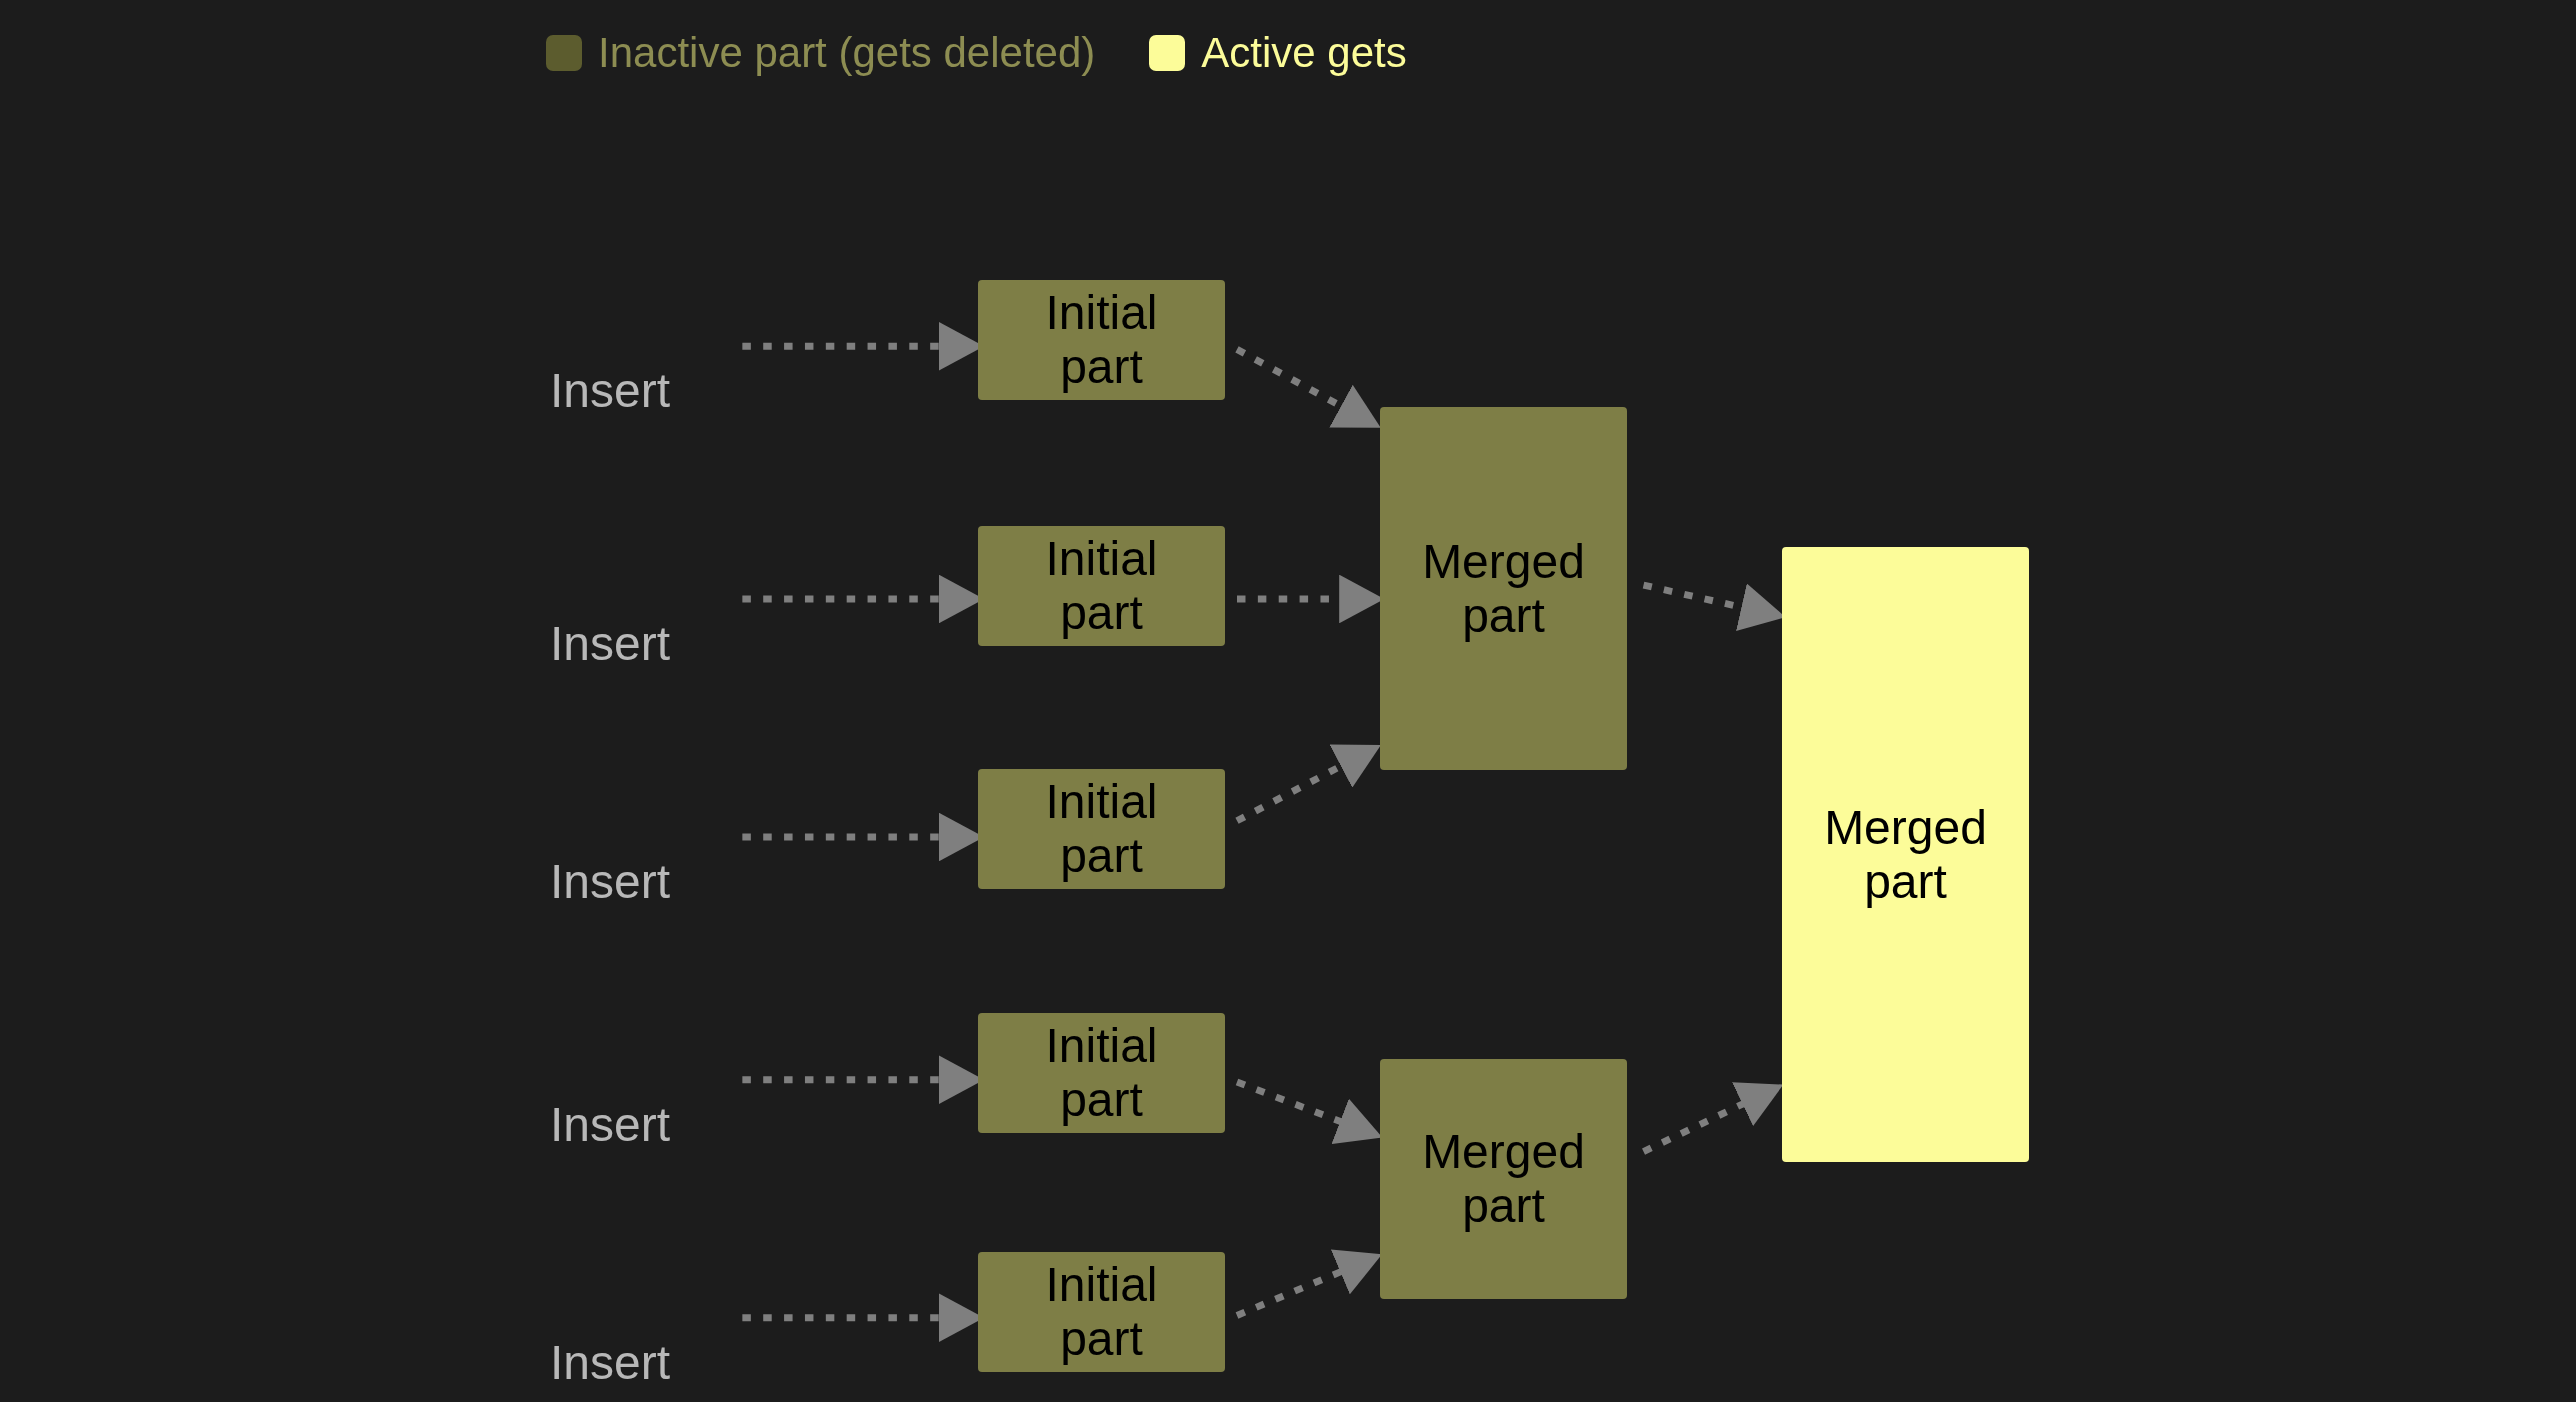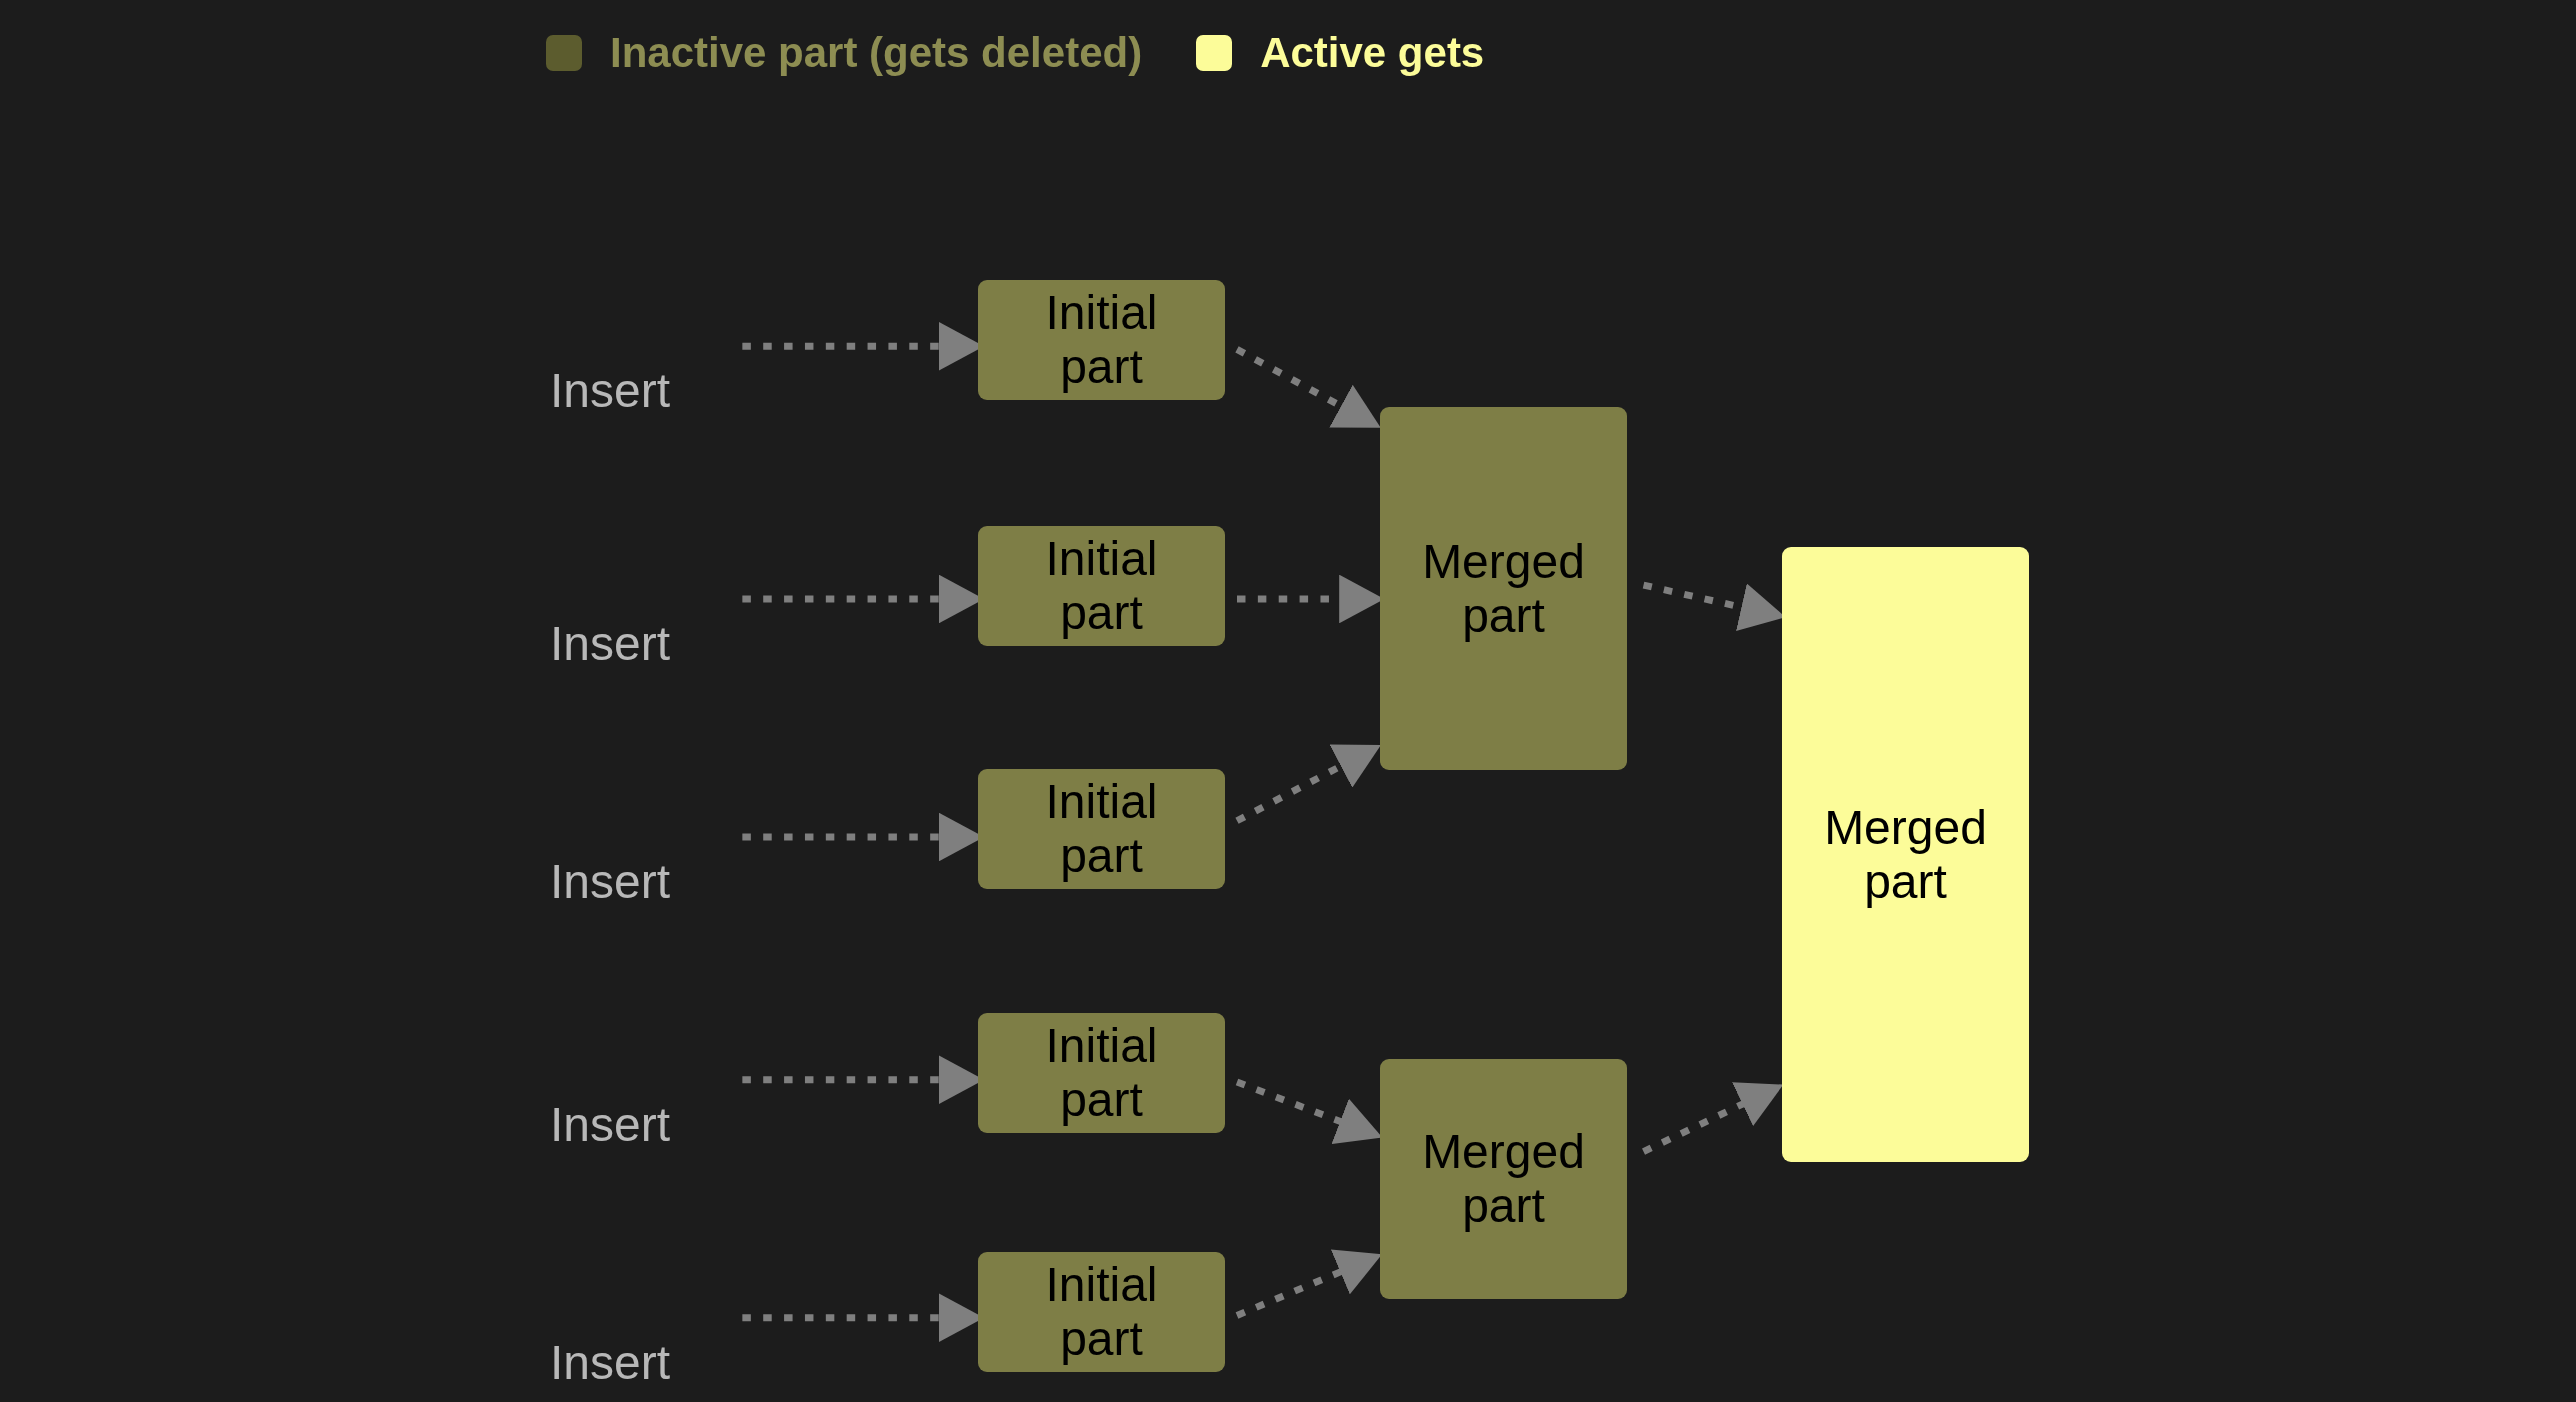--- a/index.html
+++ b/index.html
@@ -24,22 +24,21 @@
     left: 546px;
     top: 26px;
     display: flex;
     align-items: center;
     gap: 54px;
     height: 54px;
   }
   .legend-item {
     display: flex;
     align-items: center;
-    gap: 28px;
-    font-weight: bold;
+    gap: 16px;
   }
   .legend-swatch {
     width: 36px;
     height: 36px;
     border-radius: 7px;
     flex: none;
   }
   .legend-swatch.inactive { background: #5c5c2e; }
   .legend-swatch.active   { background: #fcfc99; }
   .legend-label {
@@ -72,21 +71,21 @@
   }
 
   
   .part-box {
     position: absolute;
     display: flex;
     align-items: center;
     justify-content: center;
     text-align: center;
     color: #000000;
-    border-radius: 9px;
+    border-radius: 4px;
     font-size: 48px;
     line-height: 1.12;
     box-sizing: border-box;
     padding: 3.1px 7.7px;
   }
   .part-box.inactive { background: #7e7e46; }
   .part-box.active   { background: #fcfc99; }
   .part-box .label { display: block; }
 </style>
 </head>

